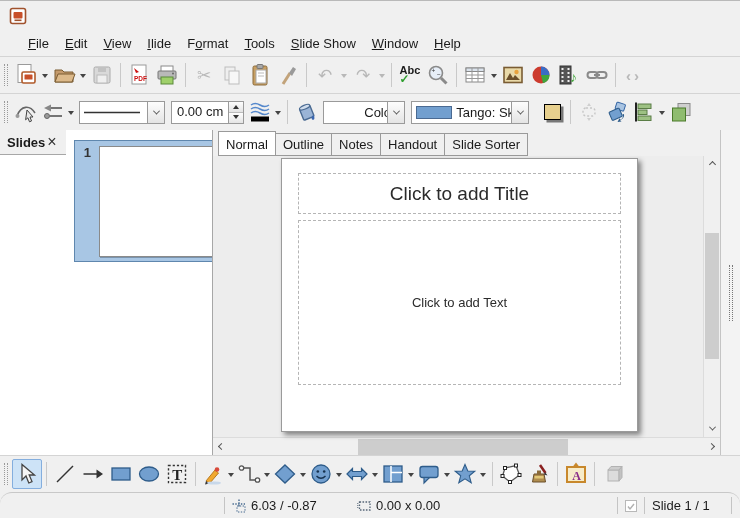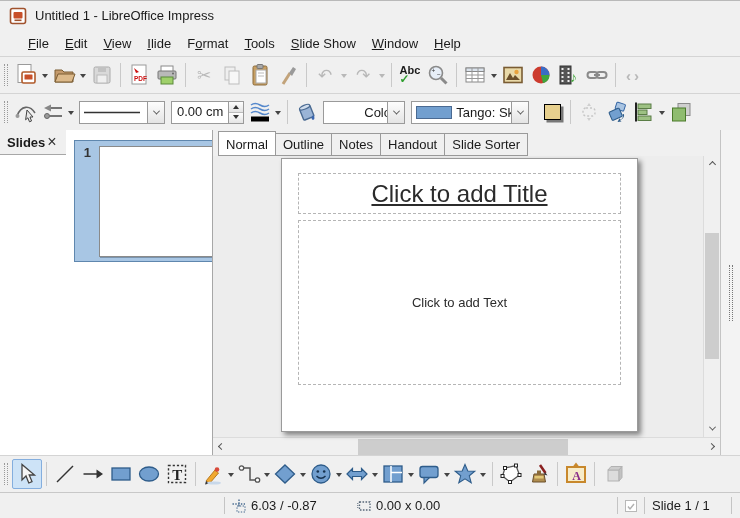--- a/index.html
+++ b/index.html
@@ -61,38 +61,38 @@
 
   .workspace { flex:1; display:flex; flex-direction:column; background:#a21caf; min-width:0; }
   .tabbar { height:26px; flex:0 0 26px; display:flex; align-items:flex-end; padding-left:5px; background:#f0f0f0; }
   .tab { padding:3px 7px 3px; background:#f0f0f0; border:1px solid #9a9a9a; margin-right:-1px; font-size:13px; white-space:nowrap; }
   .tab.active { background:#fff; padding-top:5px; position:relative; z-index:2; }
 
   .canvas-row { flex:1; display:flex; min-height:0; }
   .canvas { flex:1; position:relative; background:#ededed; }
   .slide { position:absolute; left:68px; top:2px; width:357px; height:274px; background:#fff; border:1px solid #9a9a9a; box-shadow:3px 3px 5px rgba(0,0,0,0.45); }
   .ph { position:absolute; left:16px; right:16px; border:1px dashed #b5b5b5; display:flex; align-items:center; justify-content:center; color:#2b2b2b; }
-  .ph.title { top:14px; height:41px; font-size:24px;text-decoration:underline; }
+  .ph.title { top:14px; height:41px; font-size:19px; }
   .ph.body { top:61px; height:165px; font-size:13px; }
 
   .vscroll { flex:0 0 17px; width:17px; display:flex; flex-direction:column; background:#f0f0f0; border-left:1px solid #dcdcdc; }
   .vscroll .sbtn { height:17px; display:flex; align-items:center; justify-content:center; }
   .vscroll .track { flex:1; position:relative; }
   .vscroll .thumbv { position:absolute; left:1px; right:1px; top:60px; height:126px; background:#cdcdcd; }
   .hscroll { height:18px; flex:0 0 18px; display:flex; align-items:center; background:#f0f0f0; border-top:1px solid #dcdcdc; }
   .hscroll .sbtn { width:17px; height:18px; display:flex; align-items:center; justify-content:center; }
   .hscroll .gap1 { width:128px; } 
   .hscroll .thumbh { width:210px; height:16px; background:#cdcdcd; }
   .hscroll .flexgap { flex:1; }
 
   .sidebar-strip { flex:0 0 20px; width:20px; background:#f3f3f3; border-left:1px solid #c4c4c4; display:flex; align-items:center; justify-content:center; }
   .sb-grip { width:4px; height:56px; border-left:1px dotted #777; border-right:1px dotted #777; }
 
   
-  .statusbar { height:26px; flex:0 0 26px; display:flex; align-items:center; border-top:1px solid #c8c8c8; background:#f0f0f0; font-size:13px; }
+  .statusbar { height:26px; flex:0 0 26px; display:flex; align-items:center; border-top:1px solid #c8c8c8; background:#f0f0f0; font-size:13px;border-radius:12px; }
   .sb-sep { width:1px; height:17px; background:#c4c4c4; }
   .sb-field { display:flex; align-items:center; gap:5px; padding:0 7px; white-space:nowrap; }
   .sb-spacer-l { width:224px; } 
   .sb-pos { width:125px; }
   .sb-flex { flex:1; }
   .sb-mod { width:26px; justify-content:center; padding:0; }
   .sb-slide { width:86px; justify-content:flex-start; }
   .sb-endpad { width:8px; }
 
   svg { display:block; }
@@ -102,21 +102,20 @@
 <body>
 
 <div class="window">
 
   <div class="titlebar">
     <svg class="ic" width="18" height="18" viewBox="0 0 18 18">
       <rect x="1.5" y="1.5" width="15" height="15" rx="2" fill="#fff" stroke="#a0522d" stroke-width="1.6"></rect>
       <rect x="4.5" y="5" width="9" height="6.5" rx="1" fill="#c8502a"></rect>
       <rect x="5.5" y="12.5" width="7" height="1.6" fill="#a0522d"></rect>
     </svg>
-    <span class="ttl">Untitled 1 - LibreOffice Impress</span>
   </div>
 
   <div class="menubar">
       <div class="menu-item"><span></span><u>F</u><span>ile</span></div>
       <div class="menu-item"><span></span><u>E</u><span>dit</span></div>
       <div class="menu-item"><span></span><u>V</u><span>iew</span></div>
       <div class="menu-item"><span></span><u>I</u><span>lide</span></div>
       <div class="menu-item"><span>F</span><u>o</u><span>rmat</span></div>
       <div class="menu-item"><span></span><u>T</u><span>ools</span></div>
       <div class="menu-item"><span></span><u>S</u><span>lide Show</span></div>

